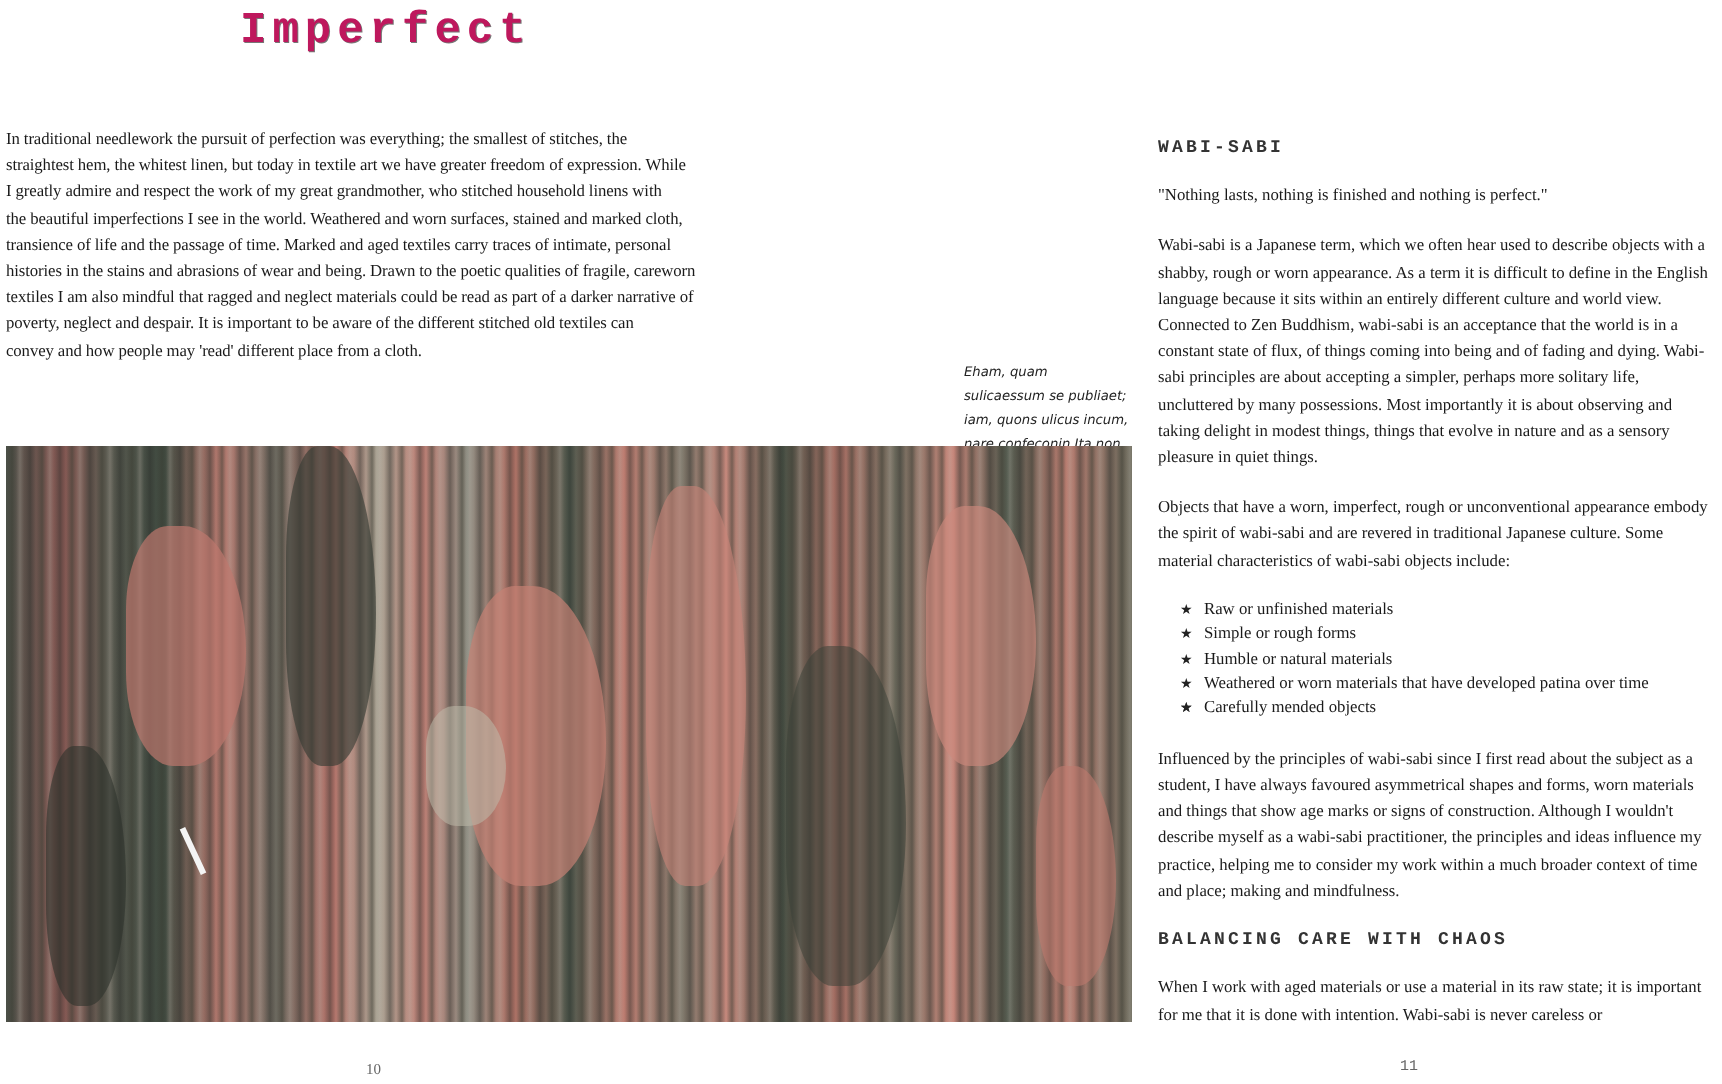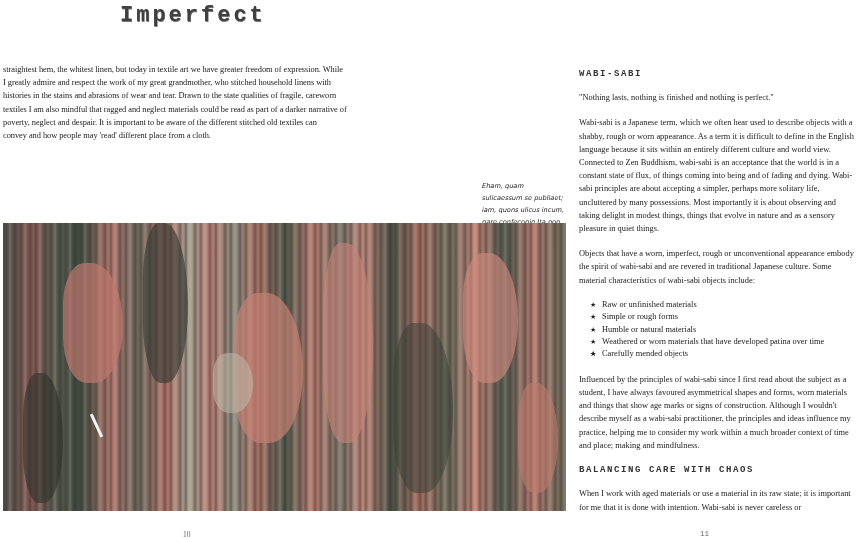--- a/index.html
+++ b/index.html
@@ -4,21 +4,21 @@
 <style>
   html, body { margin: 0; padding: 0; background: #ffffff; }
   body {
     width: 861px; height: 542px; position: relative; overflow: hidden;
     font-family: "Liberation Serif", "DejaVu Serif", serif;
     color: #1a1a1a;
   }
   .spread-title {
     position: absolute; left: 120px; top: 3px;
     font-family: "Liberation Mono", "DejaVu Sans Mono", monospace;
-    font-size: 22px; font-weight: bold; letter-spacing: 3px; color: #404040;
+    font-size: 22px; font-weight: bold; letter-spacing: 3px; color: #be185d;
     text-shadow: 0.5px 0.5px 0 #777;
   }
   .left-body {
     position: absolute; left: 3px; top: 63px; width: 372px;
     font-size: 8.4px; line-height: 13.2px; letter-spacing: -0.05px;
   }
   .left-body p { margin: 0; }
   .sidenote {
     position: absolute; left: 482px; top: 151px; width: 95px;
     font-family: "DejaVu Sans", "Liberation Sans", sans-serif;
@@ -63,23 +63,26 @@
   }
 </style>
 </head>
 <body>
 
 <div>
 
   <div class="spread-title">Imperfect</div>
 
   <div class="left-body">
+    <p>In traditional needlework the pursuit of perfection was everything; the smallest of stitches, the</p>
     <p>straightest hem, the whitest linen, but today in textile art we have greater freedom of expression. While</p>
     <p>I greatly admire and respect the work of my great grandmother, who stitched household linens with</p>
-    <p>histories in the stains and abrasions of wear and tear. Drawn to the state qualities of fragile, careworn</p>
+    <p>the beautiful imperfections I see in the world. Weathered and worn surfaces, stained and marked cloth,</p>
+    <p>transience of life and the passage of time.  Marked and aged textiles carry traces of intimate, personal</p>
+    <p>histories in the stains and abrasions of wear and being. Drawn to the poetic qualities of fragile, careworn</p>
     <p>textiles I am also mindful that ragged and neglect materials could be read as part of a darker narrative of</p>
     <p>poverty, neglect and despair. It is important to be aware of the different stitched old textiles can</p>
     <p>convey and how people may 'read' different place from a cloth.</p>
   </div>
 
   <div class="sidenote">
     <div>Eham, quam</div>
     <div>sulicaessum se publiaet;</div>
     <div>iam, quons ulicus incum,</div>
     <div>nare confeconin Ita non</div>

